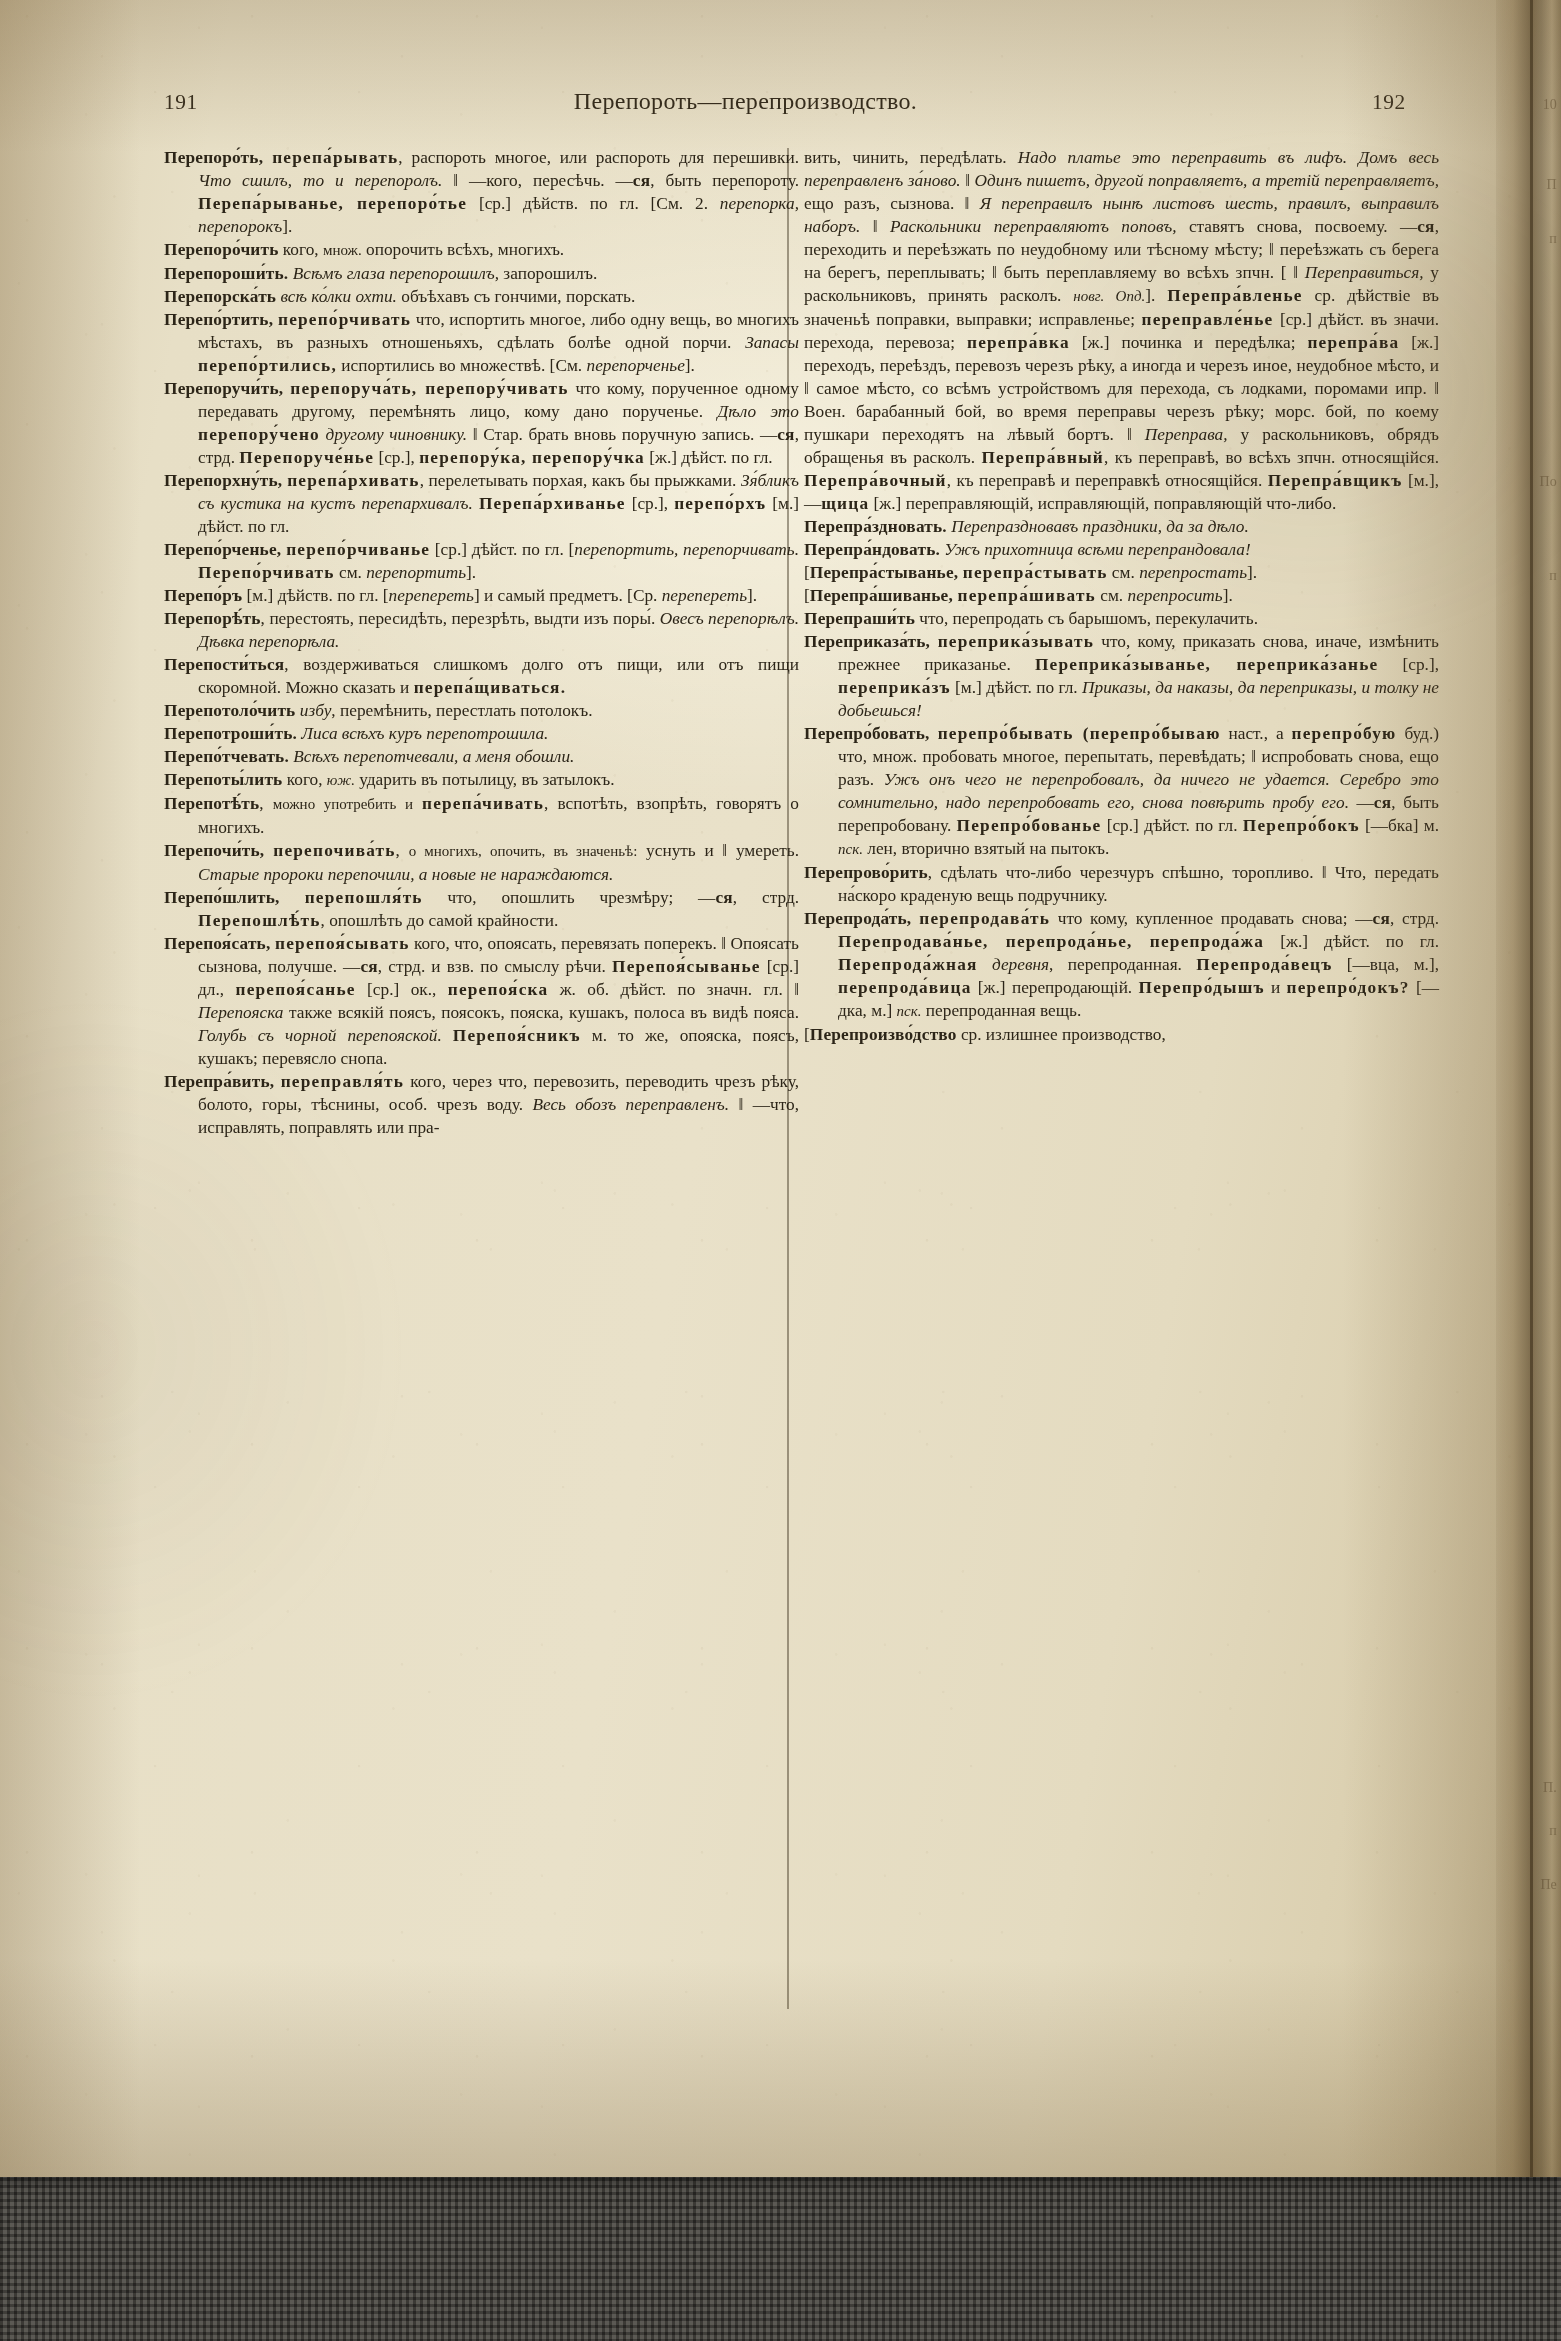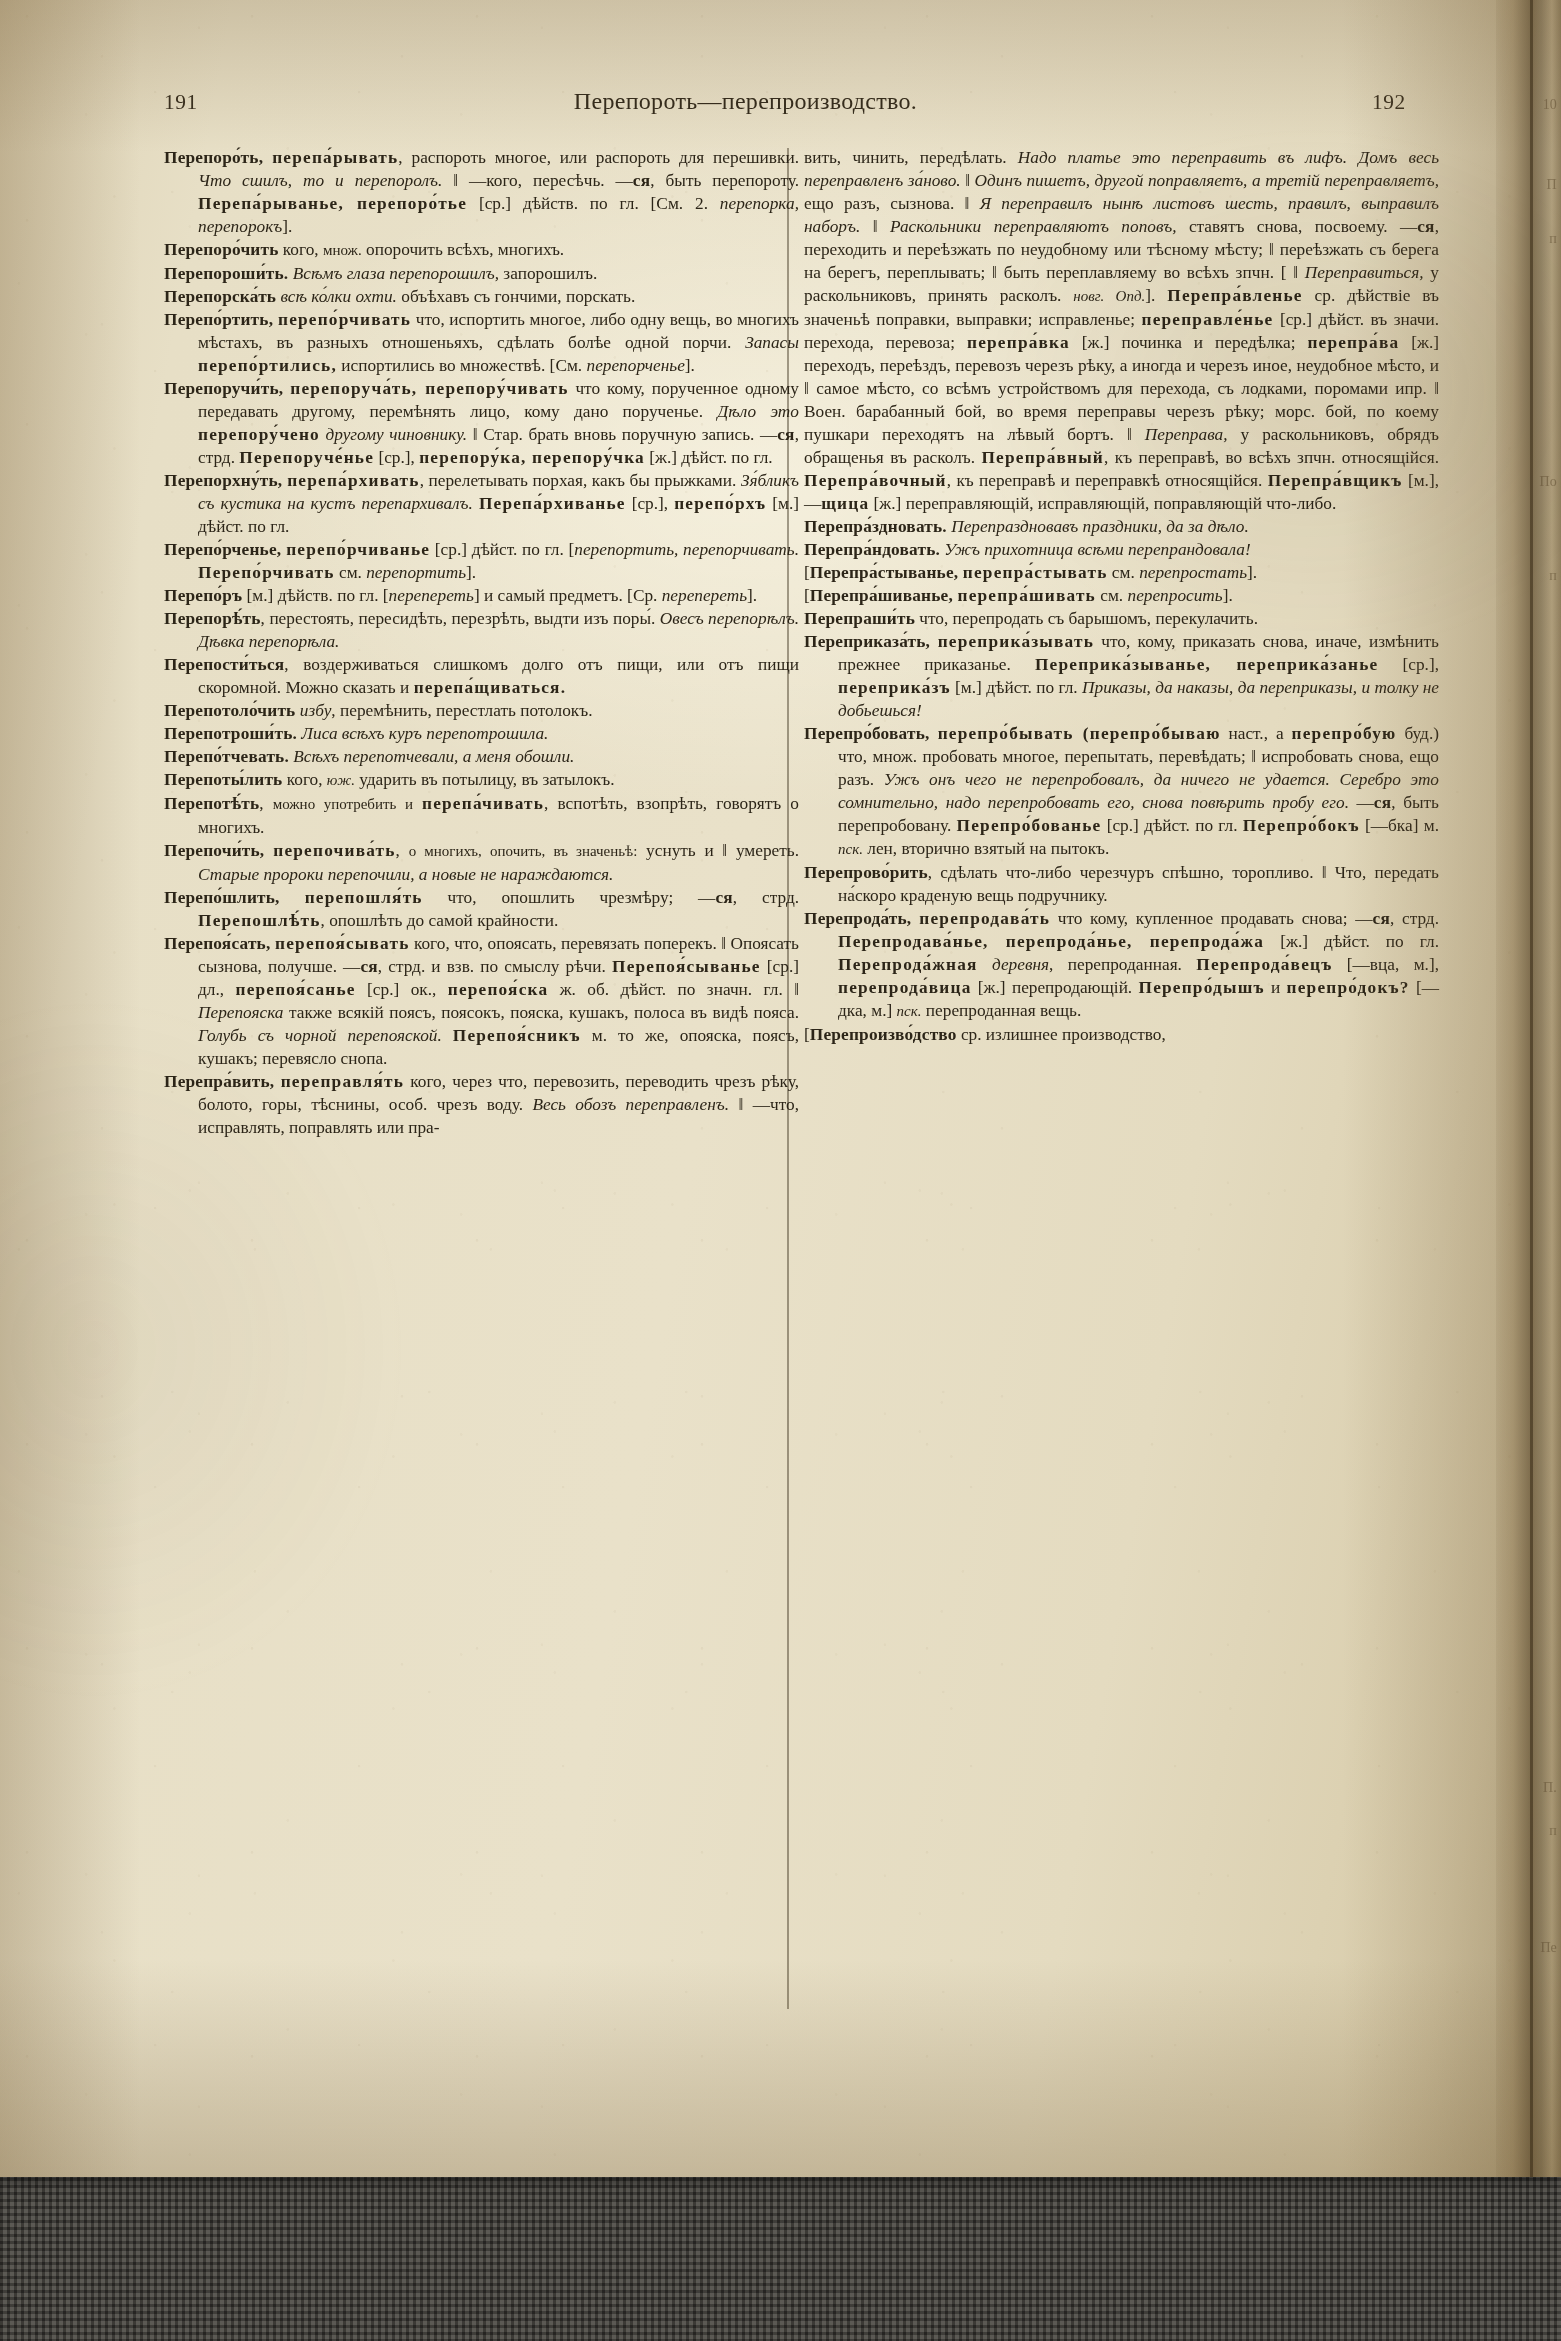--- a/index.html
+++ b/index.html
@@ -236,17 +236,17 @@
     <div id="inkfade"></div>
     <div id="gutter"></div>
     <div id="gutter-line"></div>
   <div class="bleed" style="top: 97px;">10</div>
       <div class="bleed" style="top: 177px;">П</div>
       <div class="bleed" style="top: 231px;">п</div>
       <div class="bleed" style="top: 474px;">По</div>
       <div class="bleed" style="top: 568px;">п</div>
       <div class="bleed" style="top: 1780px;">П.</div>
       <div class="bleed" style="top: 1823px;">п</div>
-      <div class="bleed" style="top: 1940px;">Пе</div>
+      <div class="bleed" style="top: 1877px;">Пе</div>
     </div>
 
 </div>
 
 
 </body></html>

